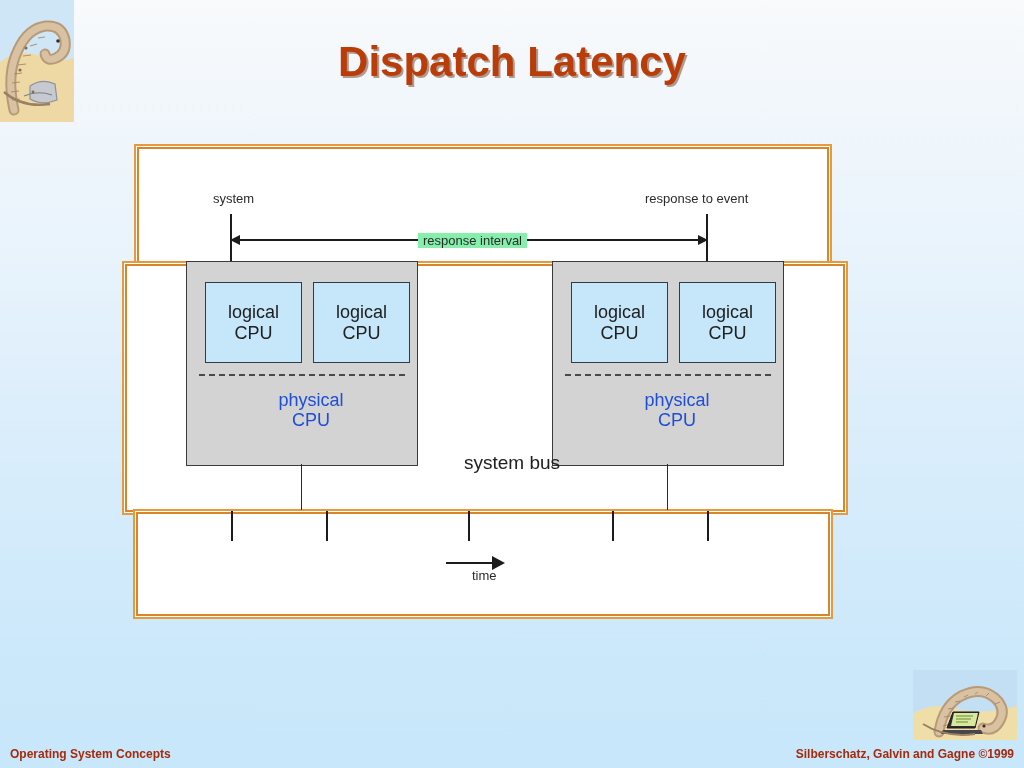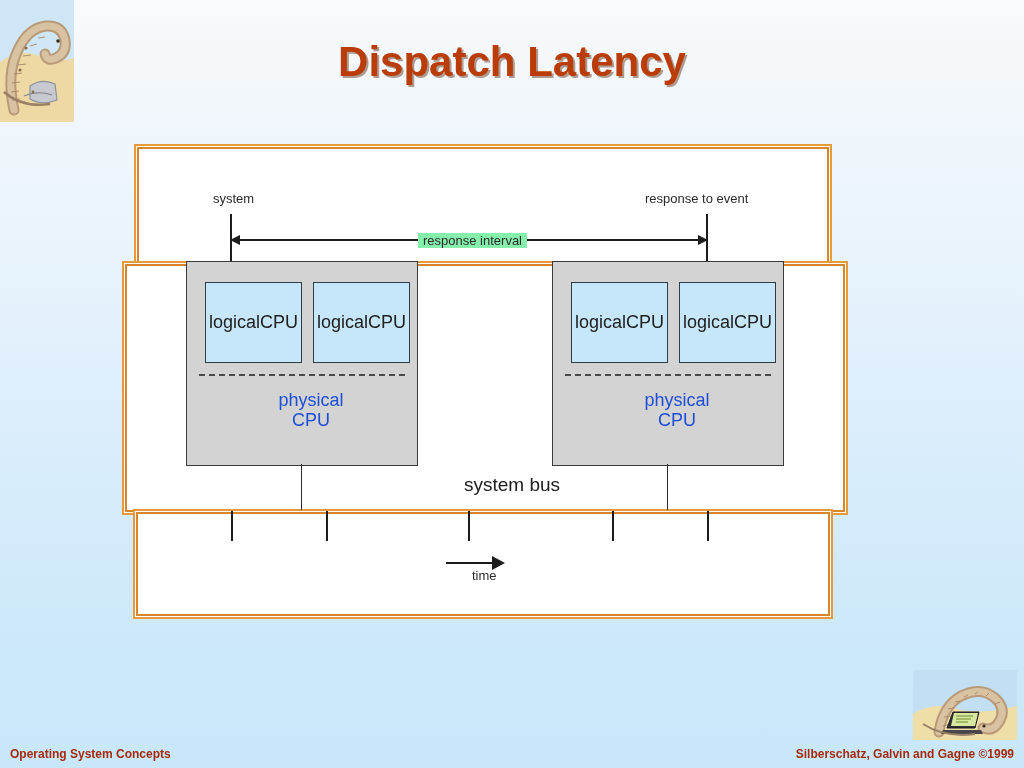--- a/index.html
+++ b/index.html
@@ -114,21 +114,21 @@
   #phys-cpu-right { left: 552px; }
 
   .log-cpu {
     position: absolute;
     top: 20px;
     width: 95px;
     height: 79px;
     background: #c6e7f9;
     border: 1px solid #2d3c46;
     display: flex;
-    flex-direction: row;
+    flex-direction: column;
     align-items: center;
     justify-content: center;
     font-size: 18px;
     color: #202020;
     line-height: 1.12;
   }
   .log-cpu.a { left: 18px; }
   .log-cpu.b { left: 126px; }
 
   .divider-dashed {
@@ -149,21 +149,21 @@
     color: #1d4ed8;
     line-height: 1.12;
     padding-left: 18px;
   }
 
   
   #system-bus-label {
     position: absolute;
     left: 0;
     right: 0;
-    top: 474px;
+    top: 452px;
     text-align: center;
     font-size: 19px;
     color: #202020;
   }
   .bus-drop {
     position: absolute;
     width: 0;
     border-left: 1px solid #2a2a2a;
     top: 464px;
     height: 46px;

